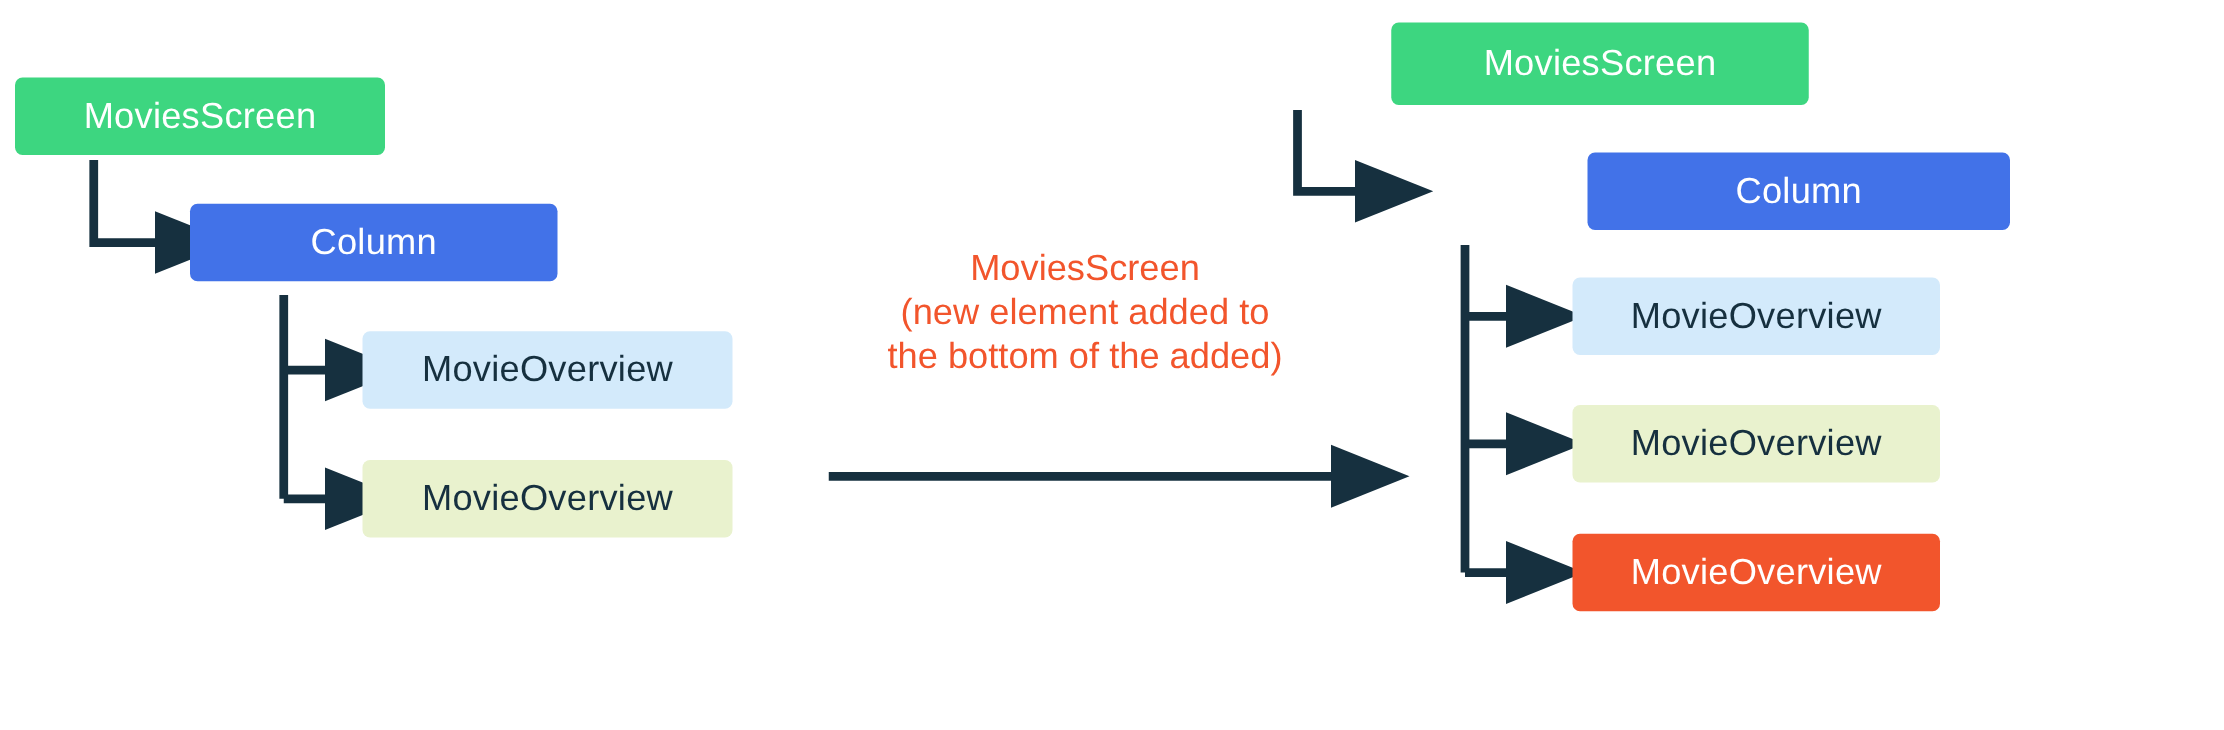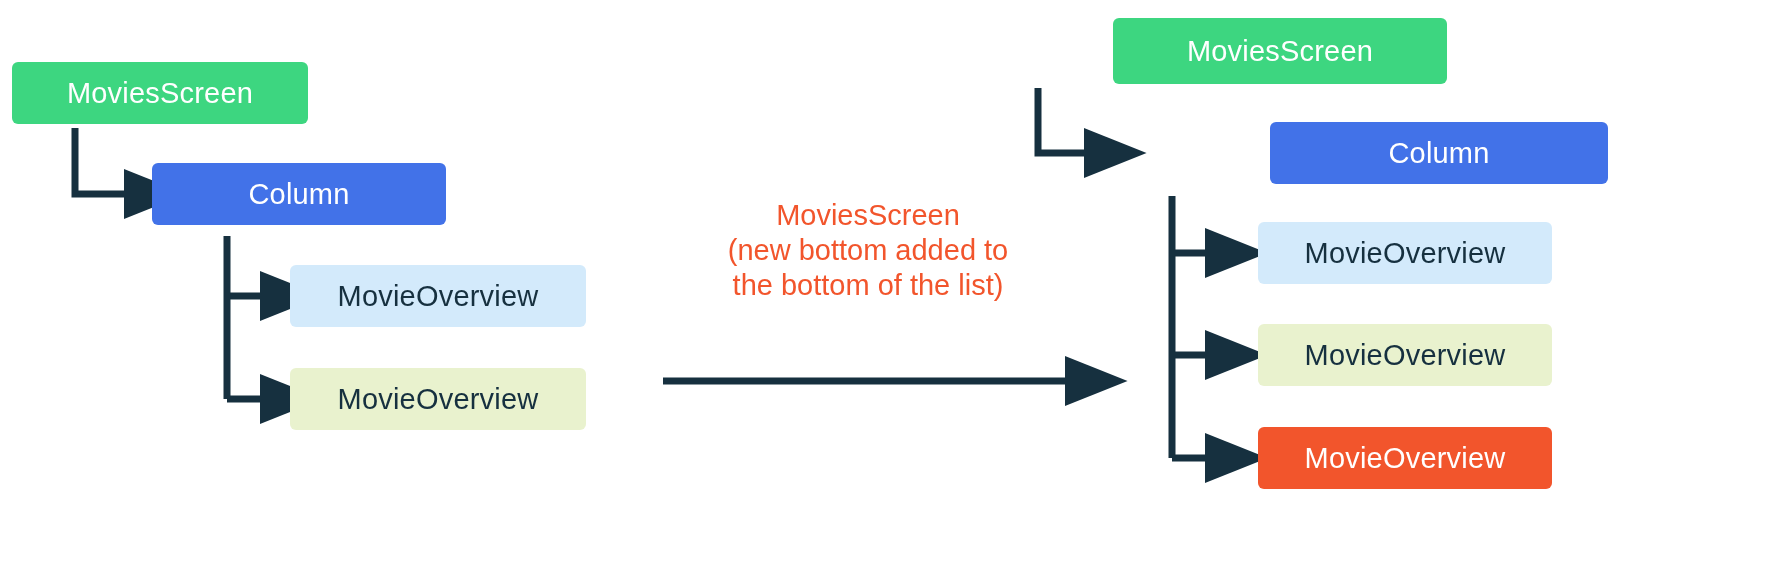--- a/index.html
+++ b/index.html
@@ -99,22 +99,22 @@
   <div class="node" style="left:290px; top:265px; width:296px; height:62px; background:#D3EAFB;">
     <span class="node-label" style="color:#16303F; font-size:29px;">MovieOverview</span>
   </div>
 
   <div class="node" style="left:290px; top:368px; width:296px; height:62px; background:#E9F2CE;">
     <span class="node-label" style="color:#16303F; font-size:29px;">MovieOverview</span>
   </div>
 
   <div class="center-label" style="left:653px; top:198px; width:430px; color:#F2552C; font-size:29px;">
     <span class="ln">MoviesScreen</span>
-    <span class="ln">(new bottom added to</span>
-    <span class="ln">the bottom of the list)</span>
+    <span class="ln">(new element added to</span>
+    <span class="ln">the bottom of the added)</span>
   </div>
 
   <div class="node" style="left:1113px; top:18px; width:334px; height:66px; background:#3DD680;">
     <span class="node-label" style="color:#FFFFFF; font-size:29px;">MoviesScreen</span>
   </div>
 
   <div class="node" style="left:1270px; top:122px; width:338px; height:62px; background:#4272E8;">
     <span class="node-label" style="color:#FFFFFF; font-size:29px;">Column</span>
   </div>
 

